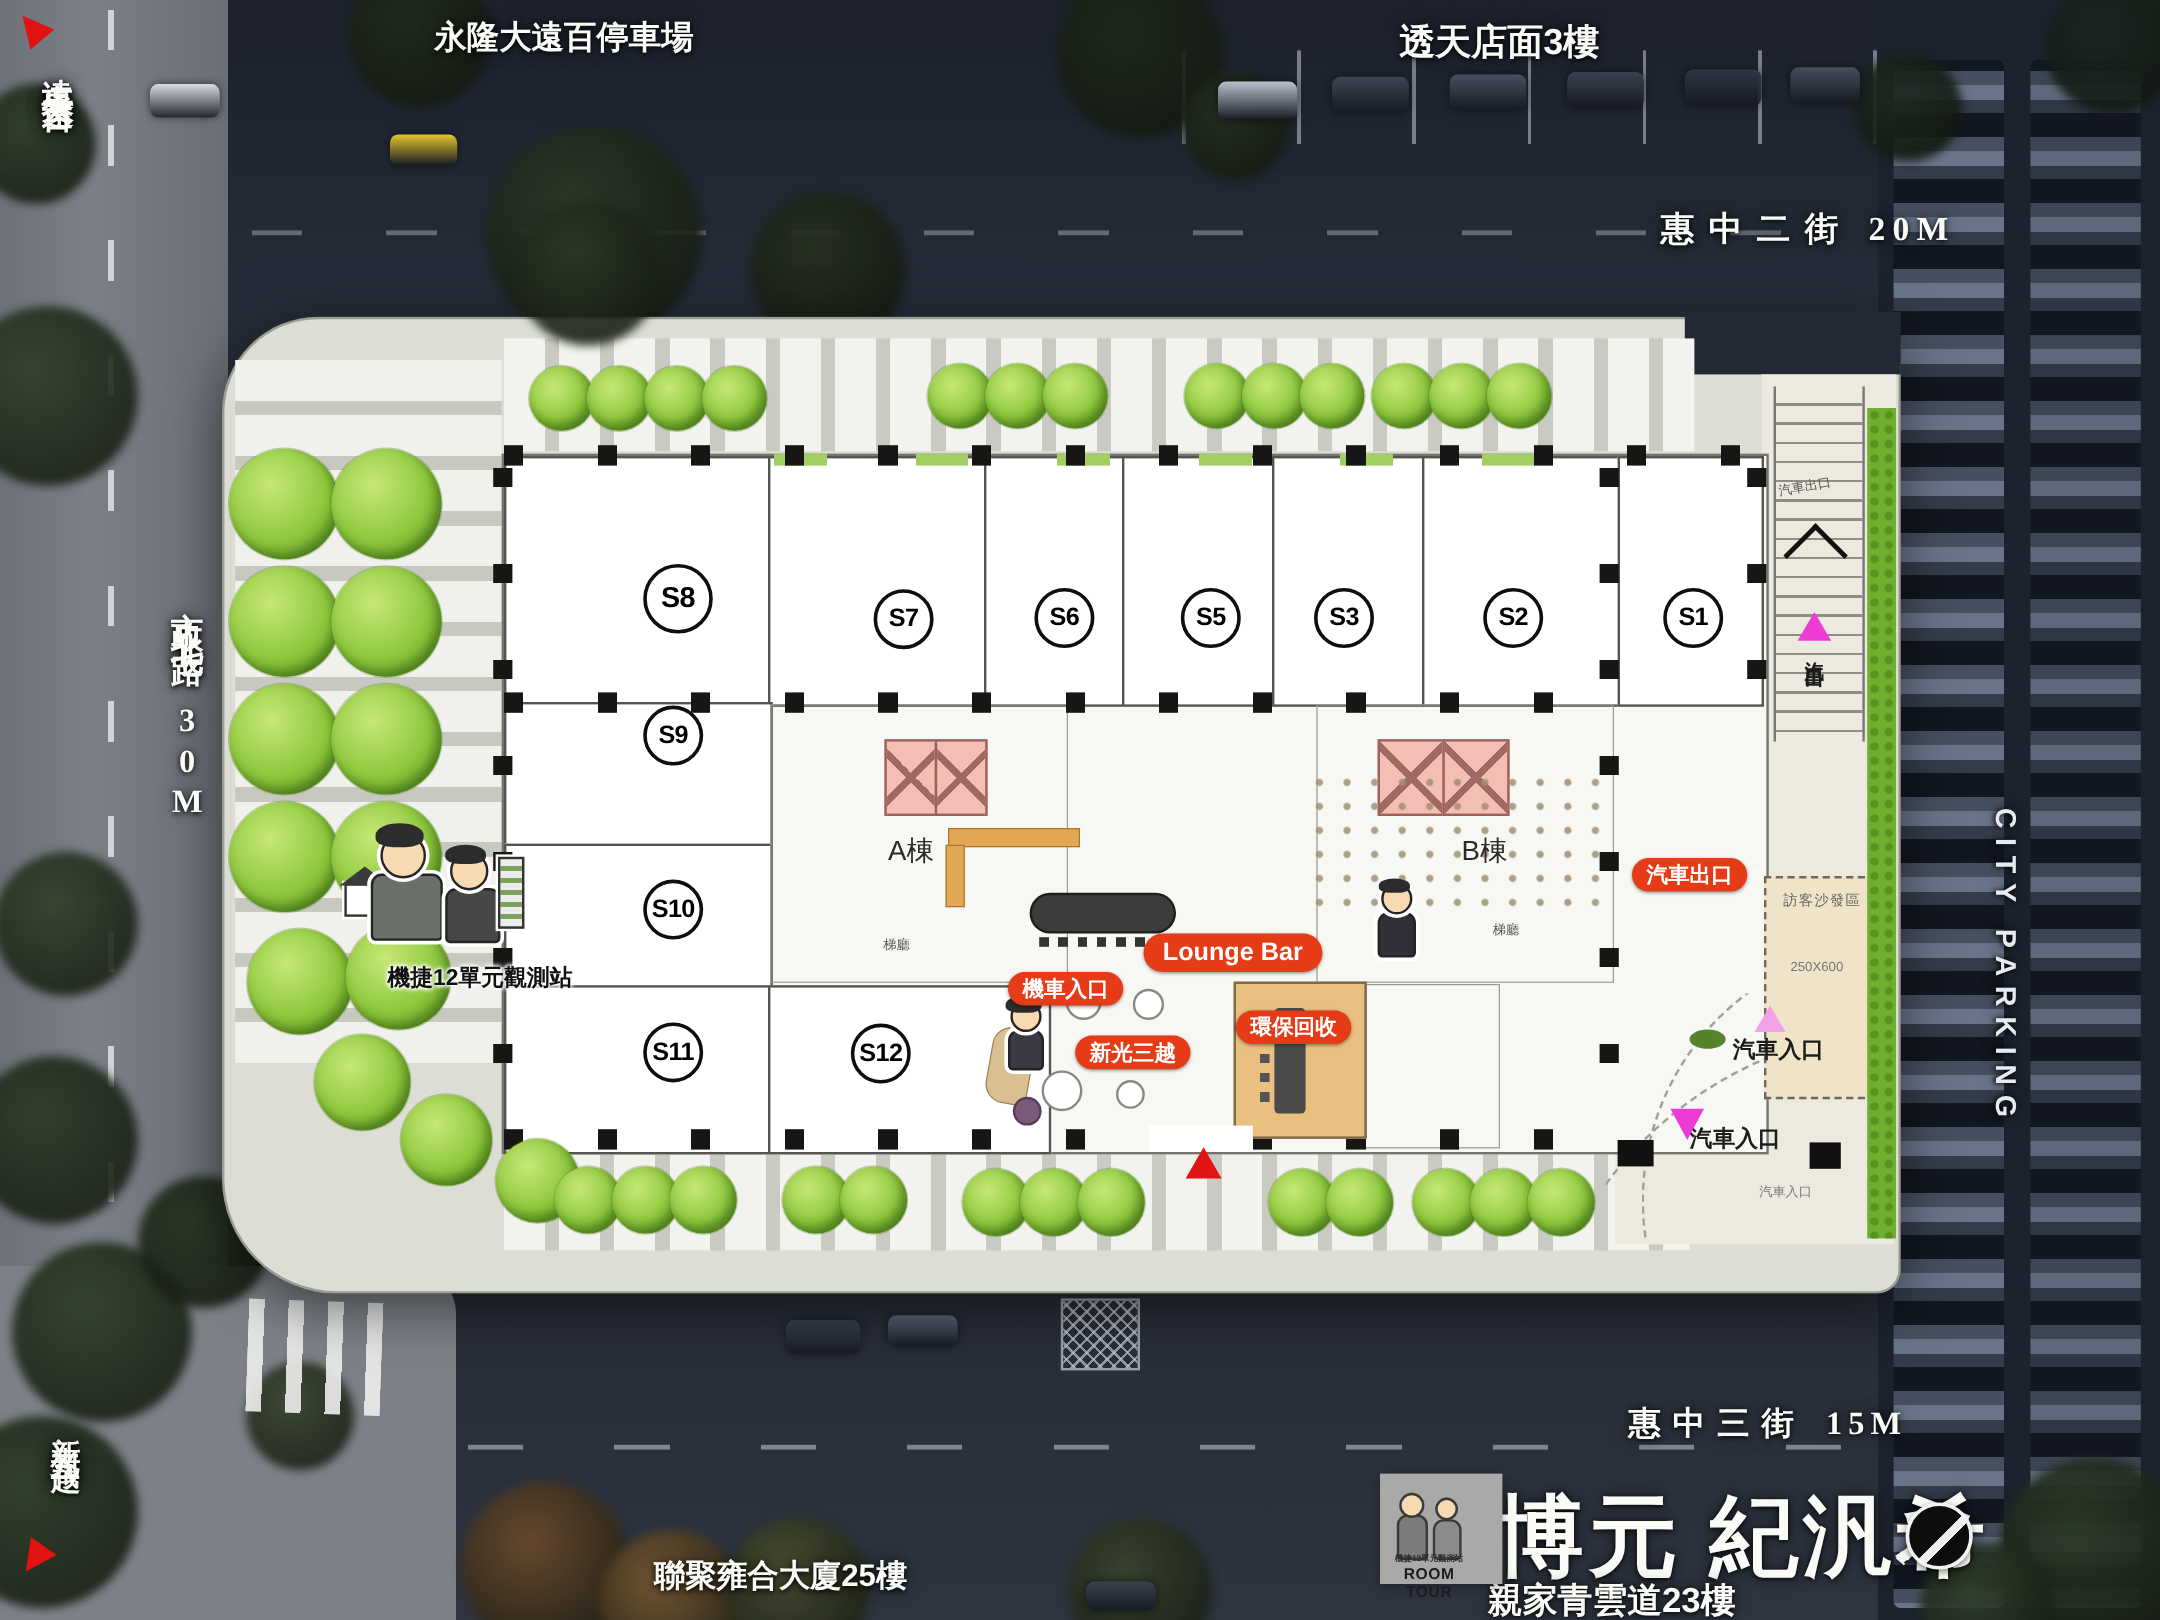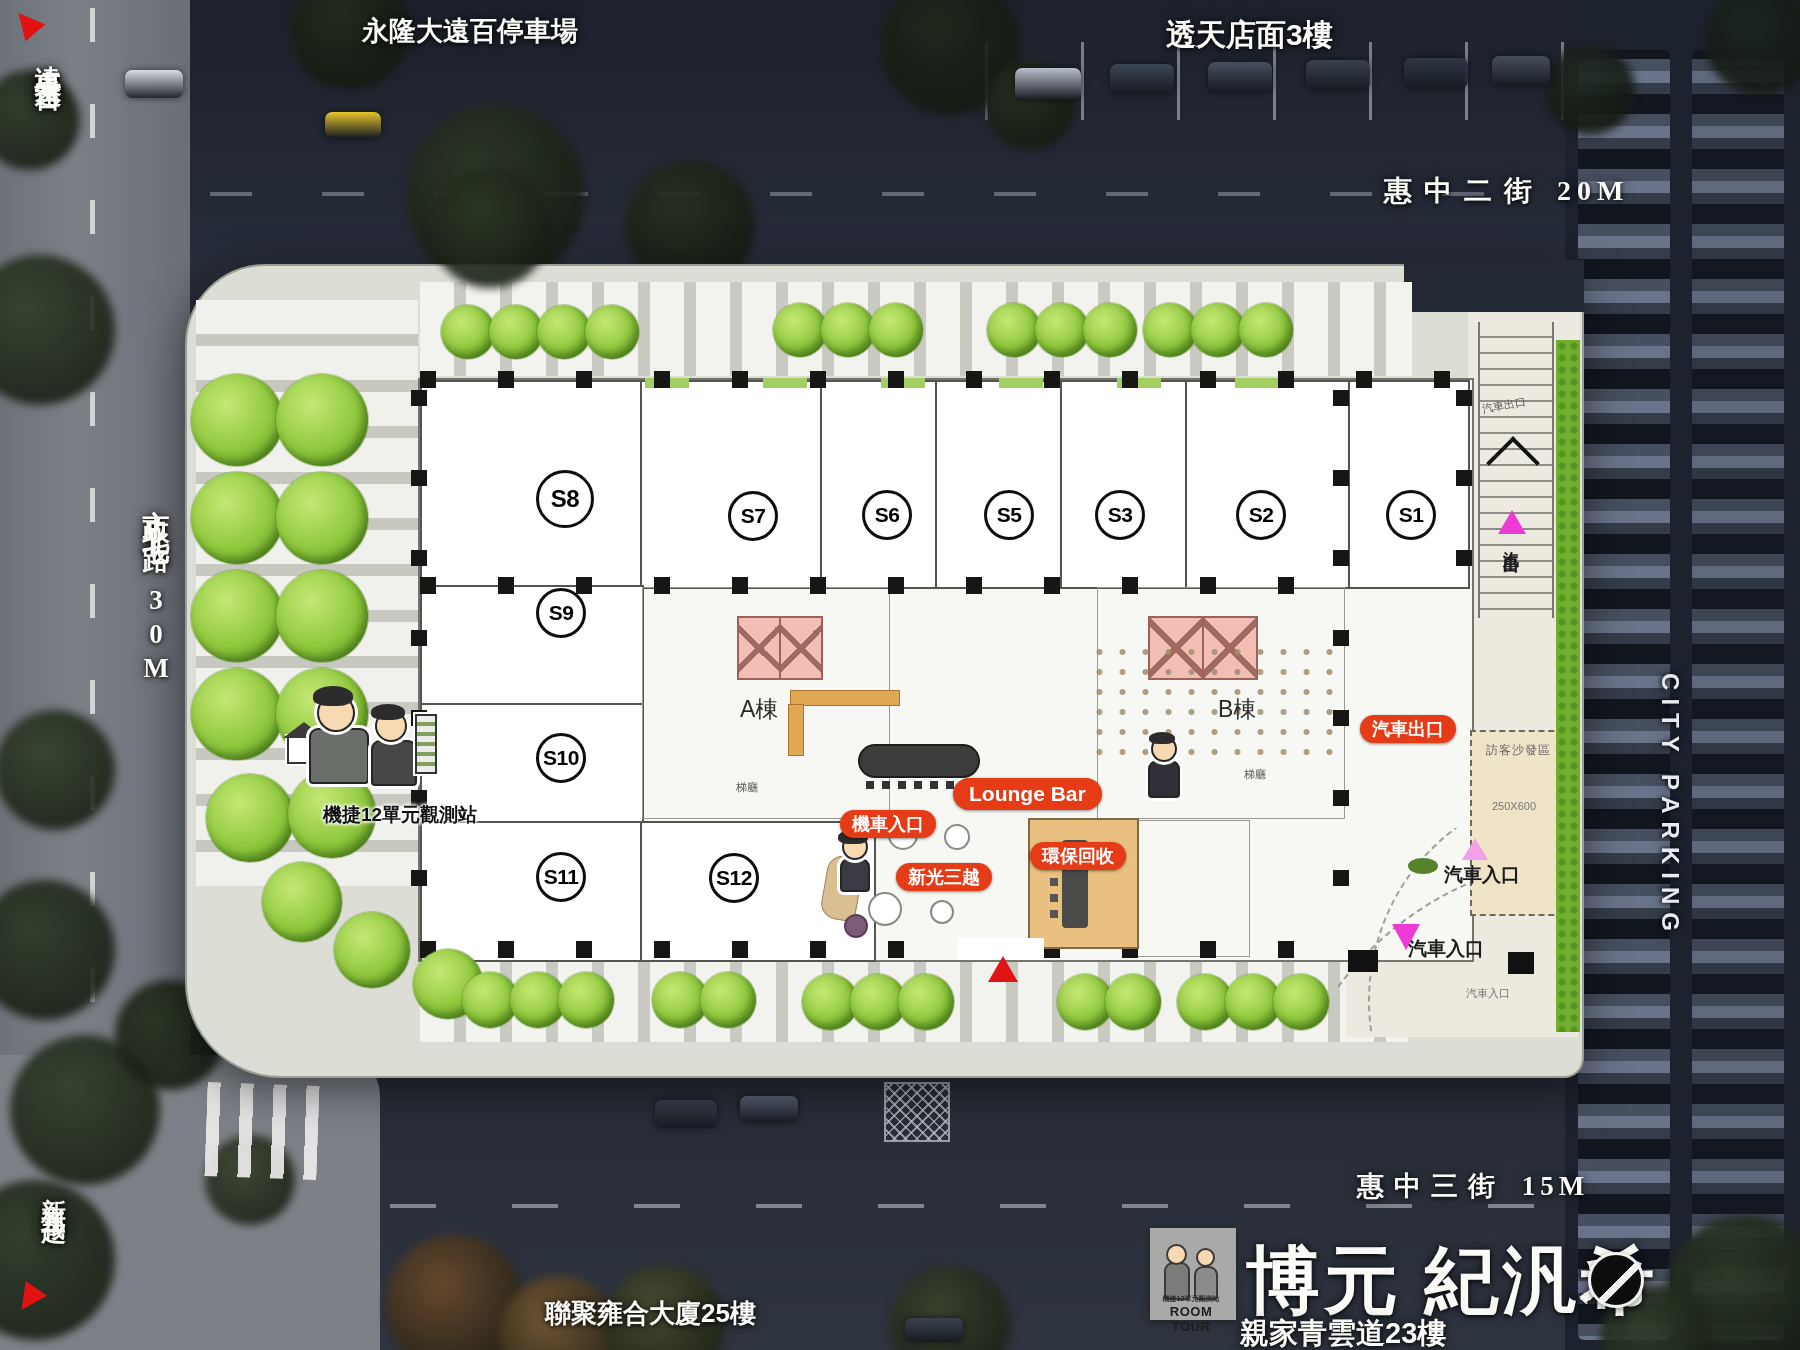--- a/index.html
+++ b/index.html
@@ -46,21 +46,21 @@
         background:rgba(255,255,255,.93);color:#000;font-weight:bold;font-size:21px;
         display:flex;align-items:center;justify-content:center;z-index:5;letter-spacing:-.5px;}
   .tri{position:absolute;width:0;height:0;z-index:6;}
   
   .mas{position:absolute;z-index:5;}
   .mas div{position:absolute;}
   .m-head{border-radius:50%;background:#f7d9b2;border:2px solid #242424;box-shadow:0 0 0 3px #fff;}
   .m-hair{border-radius:60% 60% 45% 45%;background:#2c2c2c;}
   .m-body{border-radius:9px 9px 4px 4px;border:2px solid #242424;box-shadow:0 0 0 3px #fff;}
   
-  .logoBox{position:absolute;left:1150px;top:1228px;width:86px;height:92px;background:#a9a9a7;
+  .logoBox{position:absolute;left:1150px;top:1228px;width:102px;height:92px;background:#a9a9a7;
            z-index:7;box-shadow:0 2px 8px rgba(0,0,0,.4);}
   .compass{position:absolute;left:1588px;top:1252px;width:50px;height:50px;border-radius:50%;
            border:3px solid #f2f2f2;background:linear-gradient(135deg,#0d0d0d 0 52%,#f0f0f0 52% 62%,#0d0d0d 62%);
            z-index:7;box-shadow:0 2px 6px rgba(0,0,0,.5);}
 </style>
 </head>
 <body>
 
 <div id="stage">
 

